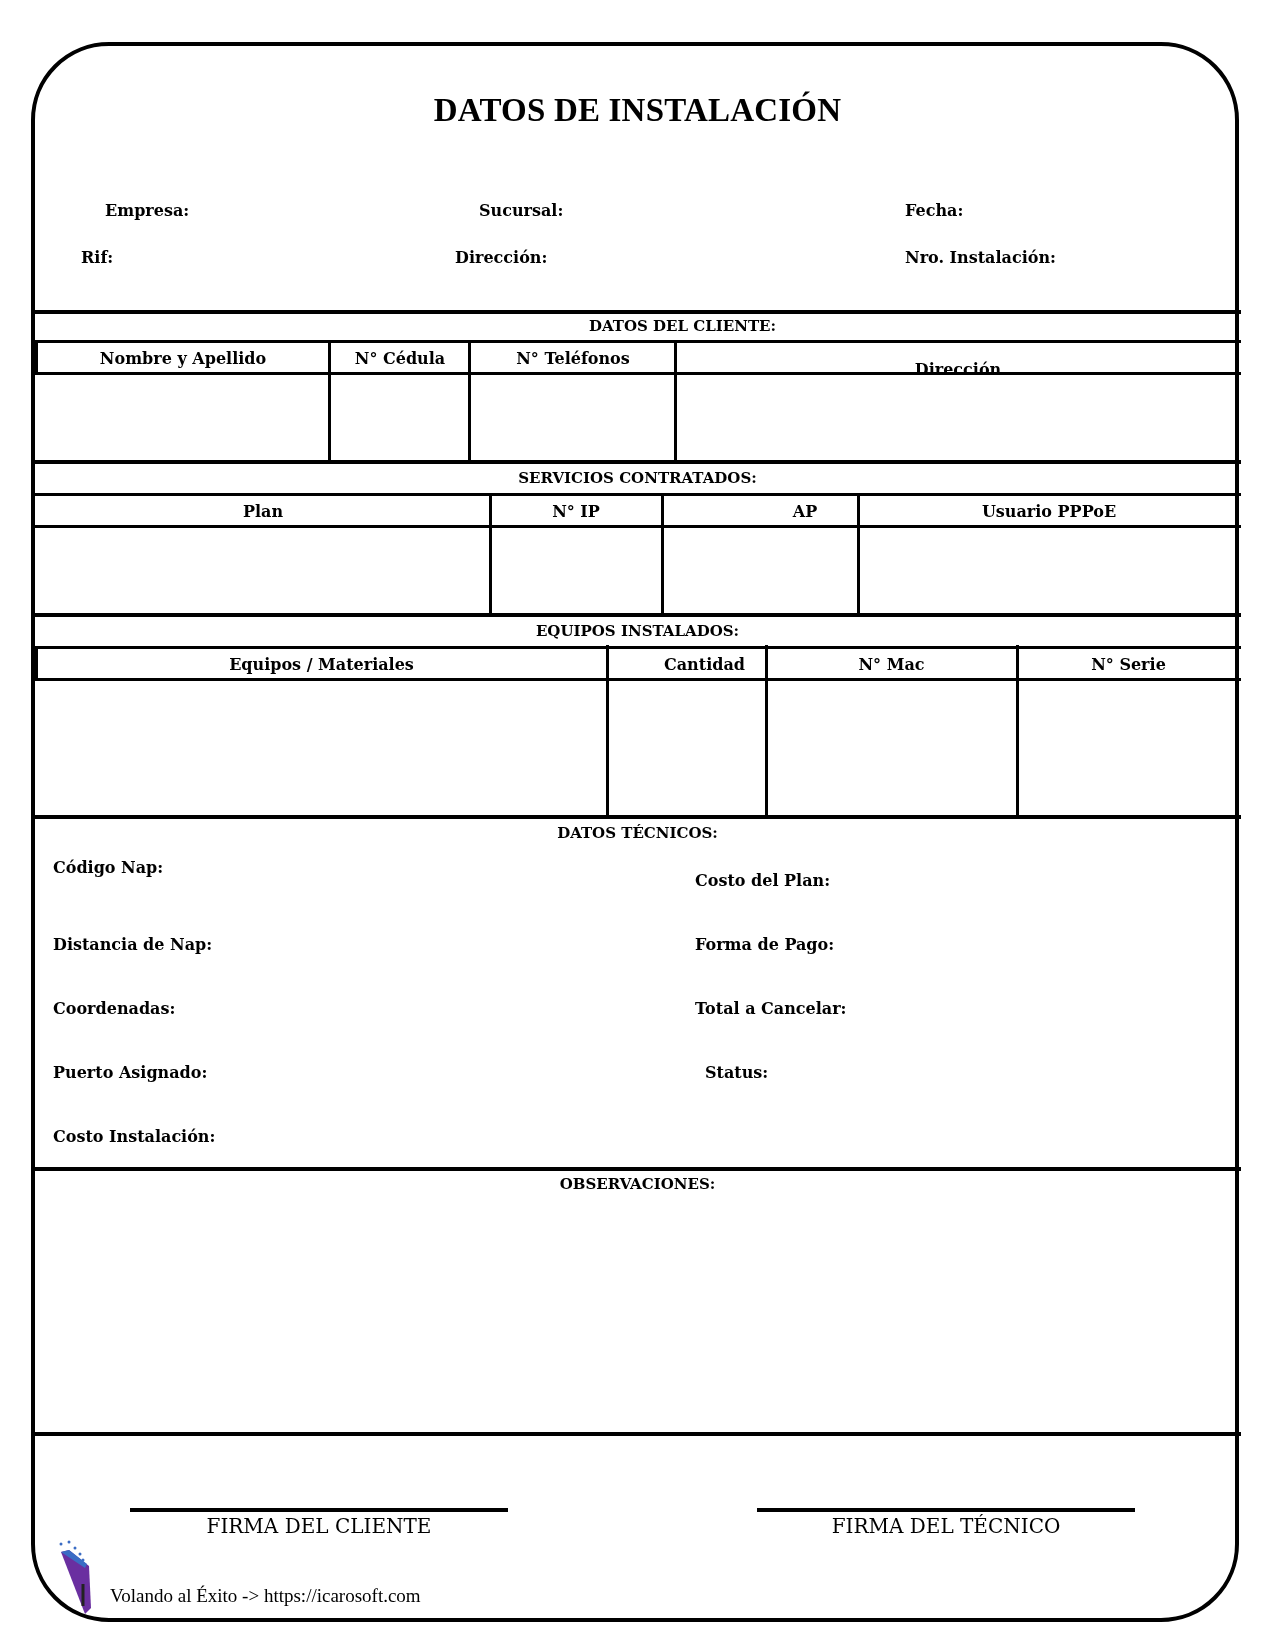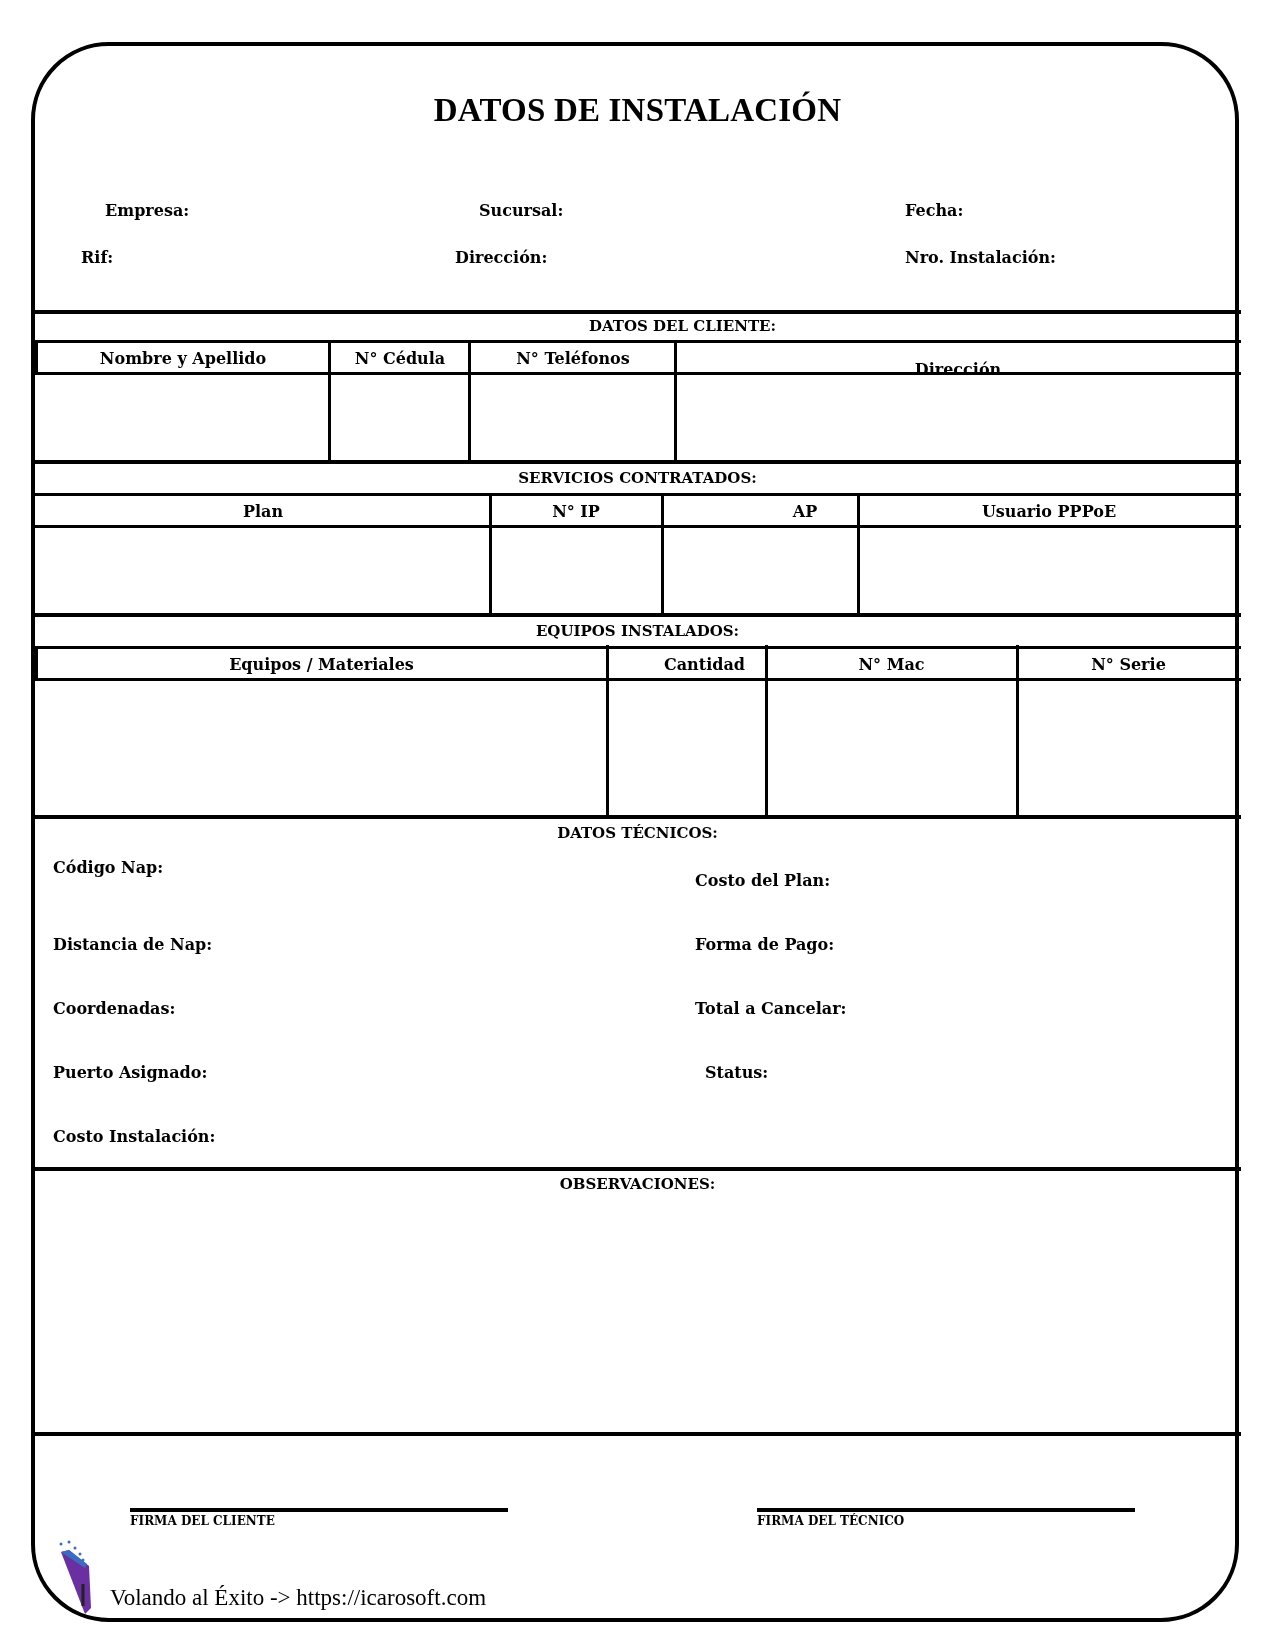--- a/index.html
+++ b/index.html
@@ -6,22 +6,22 @@
   body { width: 1275px; height: 1650px; position: relative; overflow: hidden; font-family: "DejaVu Serif", "Liberation Serif", serif; color: #000; }
   .frame { position: absolute; left: 31px; top: 42px; width: 1208px; height: 1580px; border: 4px solid #000; border-radius: 78px; box-sizing: border-box; }
   .title { position: absolute; left: 0; width: 1275px; top: 92px; text-align: center; font-family: "Liberation Serif", serif; font-weight: bold; font-size: 33px; letter-spacing: 0.2px; }
   .lbl { position: absolute; font-family: "DejaVu Serif", serif; font-weight: bold; font-size: 16px; white-space: nowrap; }
   .hline { position: absolute; background: #000; height: 3px; }
   .hline.thick { height: 4px; }
   .vline { position: absolute; background: #000; width: 3px; }
   .sec-head { position: absolute; left: 35px; width: 1205px; text-align: center; font-family: "DejaVu Serif", serif; font-weight: bold; font-size: 15px; }
   .col-head { position: absolute; text-align: center; font-family: "DejaVu Serif", serif; font-weight: bold; font-size: 16px; }
   .cell { position: absolute; }
-  .sig-label { position: absolute; font-family: "DejaVu Serif", serif; font-weight: bold; font-size: 12px; }
-  .footer { position: absolute; left: 110px; top: 1585px; font-family: "Liberation Serif", serif; font-size: 23px; }
+  .sig-label { position: absolute; text-align: center; font-family: "DejaVu Serif", serif; font-weight: normal; font-size: 20px; }
+  .footer { position: absolute; left: 110px; top: 1585px; font-family: "Liberation Serif", serif; font-size: 19px; }
   .logo { position: absolute; left: 55px; top: 1540px; width: 45px; height: 80px; }
 </style>
 </head>
 <body>
 
 <div class="frame"></div>
 
 <div class="title">DATOS DE INSTALACIÓN</div>
 
 <div class="lbl" style="left:81px; top:201px;margin-left:24px;">Empresa:</div>

